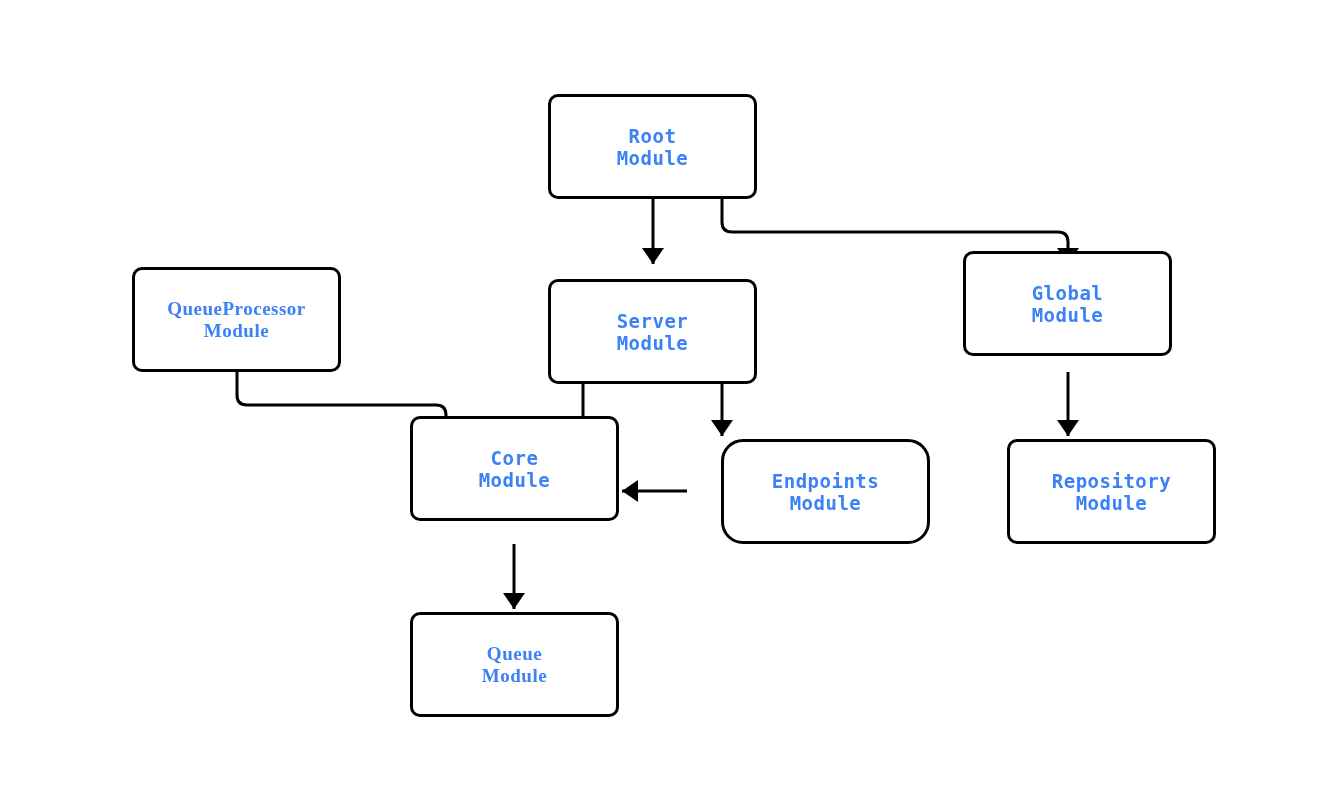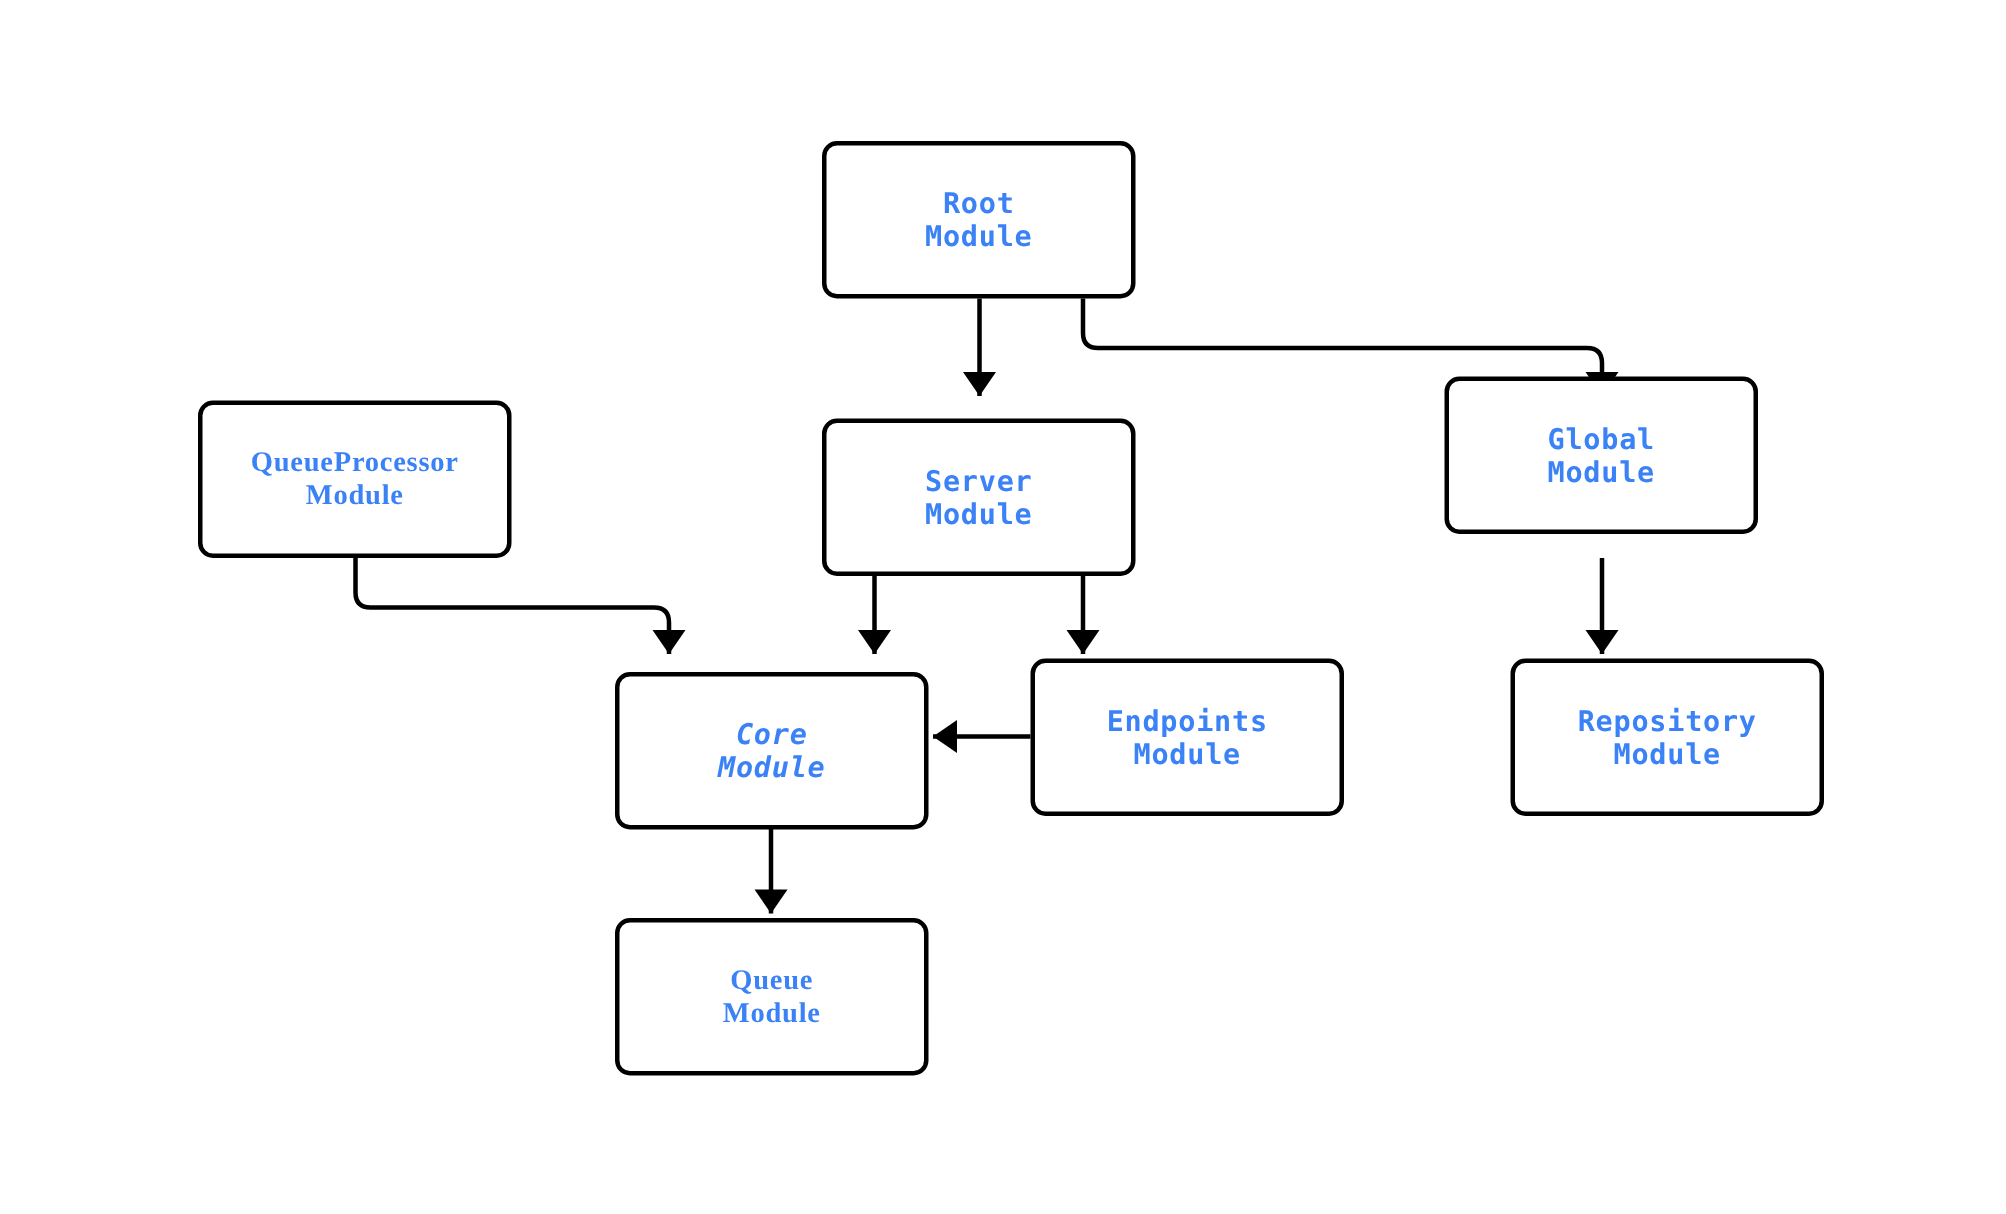--- a/index.html
+++ b/index.html
@@ -83,26 +83,26 @@
   <div class="node" style="left:548px; top:267px;margin-top:12px;">
     <span class="label">Server
 Module</span>
   </div>
 
   <div class="node" style="left:963px; top:251px;">
     <span class="label">Global
 Module</span>
   </div>
 
-  <div class="node" style="left:410px; top:448px;font-style:italic;">
+  <div class="node" style="left:410px; top:416px;">
     <span class="label">Core
 Module</span>
   </div>
 
-  <div class="node" style="left:687px; top:439px;">
+  <div class="node" style="left:721px; top:439px;border-radius:22px;">
     <span class="label">Endpoints
 Module</span>
   </div>
 
   <div class="node" style="left:963px; top:439px;margin-left:44px;">
     <span class="label">Repository
 Module</span>
   </div>
 
   <div class="node" style="left:410px; top:612px;font-family:Liberation Serif, serif;">

